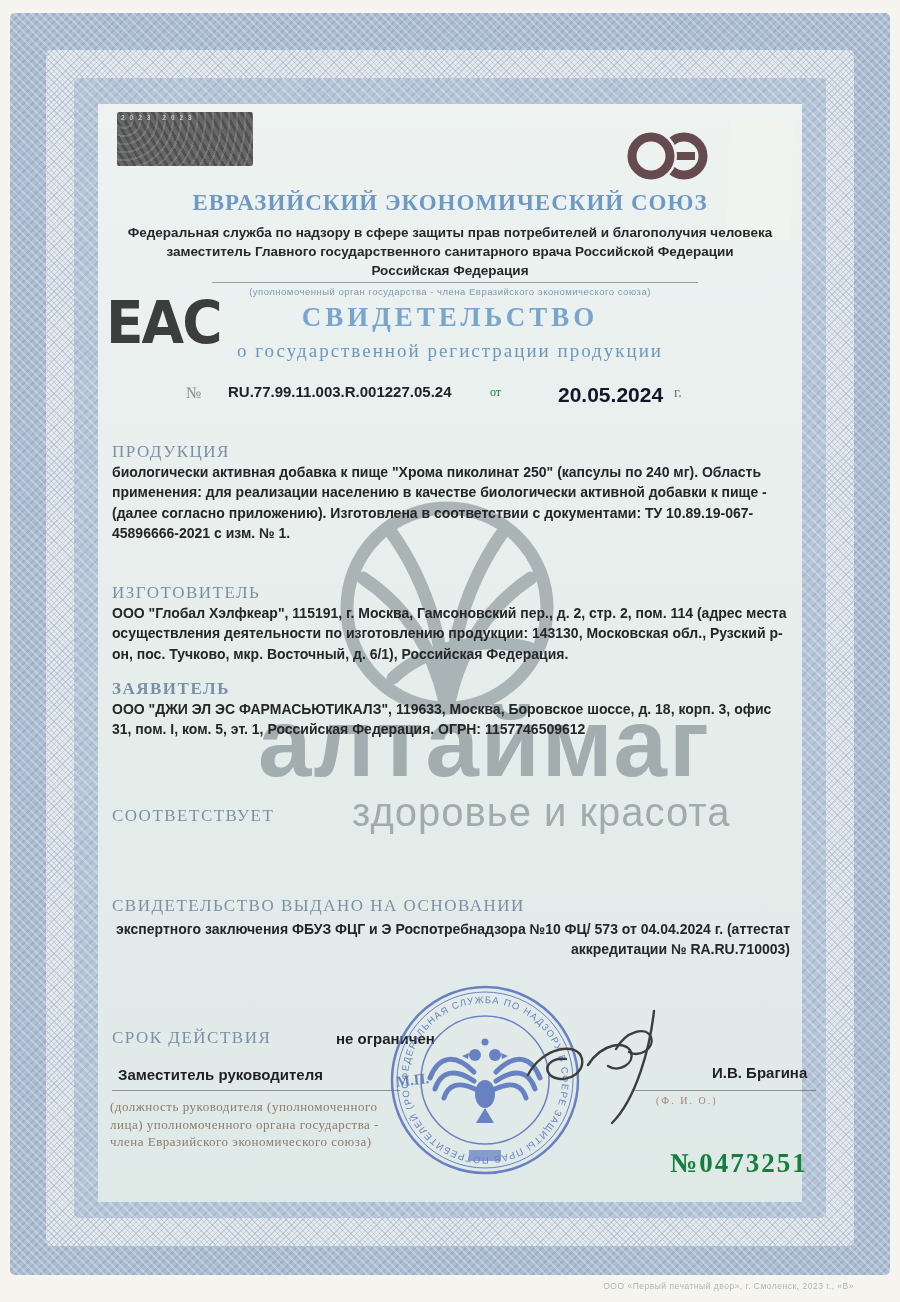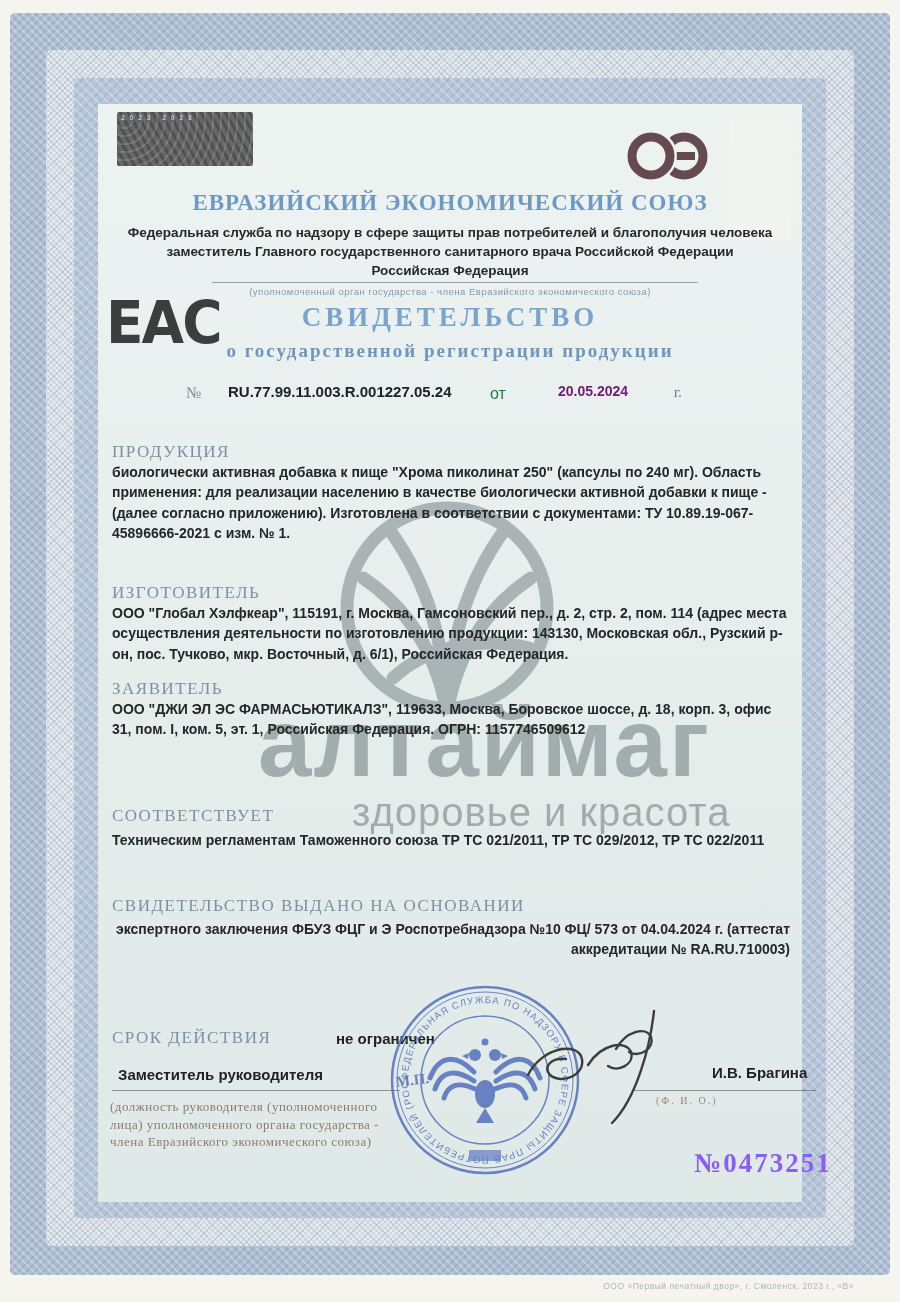--- a/index.html
+++ b/index.html
@@ -46,59 +46,59 @@
   .rule-top { left:212px; top:282px; width:486px; height:1px; background:#5a5a5a; opacity:.55; }
   .authority-note { left:98px; top:286px; width:704px; text-align:center;
     font-size:9.5px; color:#7d98b6; letter-spacing:.5px; }
 
   .eac { left:106px; top:290px; font-size:55px; font-weight:bold; color:#3c3e3e;
     font-family:"DejaVu Sans",sans-serif; transform:scaleY(1.08); letter-spacing:-2px; }
   .doc-title { left:98px; top:302px; width:704px; text-align:center;
     font-family:"Liberation Serif",serif; font-weight:bold; font-size:27px;
     color:#79a5cc; letter-spacing:4px; }
   .doc-subtitle { left:98px; top:340px; width:704px; text-align:center;
-    font-family:"Liberation Serif",serif; font-weight:bold; font-size:19px;
+    font-family:"Liberation Serif",serif; font-weight:normal; font-size:19px;
     color:#6d97bf; letter-spacing:2px; }
 
   .num-label { left:186px; top:384px; font-family:"Liberation Serif",serif; font-size:16px; color:#8b8d90; }
   .num-value { left:228px; top:383px; font-size:15px; font-weight:bold; color:#202224; }
-  .num-from  { left:490px; top:385px; font-family:Liberation Sans, sans-serif; font-size:16px; color:#15803d; }
-  .num-date  { left:558px; top:383px; font-size:14px; font-weight:bold; color:#701a75; }
+  .num-from  { left:490px; top:385px; font-family:Liberation Serif, serif; font-size:12px; color:#15803d; }
+  .num-date  { left:558px; top:383px; font-size:21px; font-weight:bold; color:#0f172a; }
   .num-year  { left:674px; top:385px; font-family:"Liberation Serif",serif; font-size:14px; color:#6d7073; }
 
   
   .wm-logo { left:335px; top:496px; opacity:.8; }
   .wm-brand { left:258px; top:688px; font-size:96px; font-weight:bold; color:#97a2a5;
     letter-spacing:2px; opacity:.85; }
   .wm-tagline { left:352px; top:790px; font-size:40px; color:#9aa5a8; letter-spacing:1px; opacity:.9; }
 
   .sec-header { font-family:"Liberation Serif",serif; font-size:17px; color:#7b90a7; letter-spacing:1.5px; }
   .sec-body { width:676px; font-size:14px; font-weight:bold; color:#242628; line-height:1.45; }
   .h-product { left:112px; top:442px; } .b-product { left:112px; top:462px; }
   .h-manufacturer { left:112px; top:583px; } .b-manufacturer { left:112px; top:603px; }
-  .h-applicant { left:112px; top:679px; } .b-applicant { left:112px; top:699px; }
+  .h-applicant { left:112px; top:679px;font-weight:bold; } .b-applicant { left:112px; top:699px; }
   .h-conforms { left:112px; top:806px; } .b-conforms { left:112px; top:830px; }
   .h-basis { left:112px; top:896px; } .b-basis { left:114px; top:919px;text-align:right; }
   .h-validity { left:112px; top:1028px; }
   .v-validity { left:308px; top:1030px; font-size:15px; font-weight:bold; color:#1e2022;margin-left:28px; }
 
   .sig-position { left:118px; top:1066px; font-size:15px; font-weight:bold; color:#1e2022; }
   .sig-line-left { left:112px; top:1090px; width:288px; height:1px; background:#6a6d70; opacity:.7; }
   .sig-line-right { left:632px; top:1090px; width:184px; height:1px; background:#6a6d70; opacity:.7; }
   .sig-name { left:712px; top:1064px; font-size:15px; font-weight:bold; color:#1e2022; }
   .sig-fio { left:656px; top:1095px; width:140px; text-align:left; font-size:10px;
     color:#a2837a; letter-spacing:2px; font-family:"Liberation Serif",serif; }
   .sig-note { left:110px; top:1098px; width:320px; font-family:"Liberation Serif",serif;
     font-size:13px; color:#8b7b6d; line-height:1.35; white-space:pre-line; letter-spacing:.5px; }
 
   .stamp { left:368px; top:982px; opacity:.82; }
   .signature { left:520px; top:1003px; }
 
   .serial { left:670px; top:1148px; font-family:"Liberation Serif",serif; font-weight:bold;
-    font-size:27px; color:#8b5cf6; letter-spacing:2px;margin-left:24px; }
+    font-size:27px; color:#15803d; letter-spacing:2px; }
   .imprint { right:46px; top:1281px; font-size:8.5px; color:#aab5bb; letter-spacing:.5px; }
 </style>
 </head>
 <body>
 
 <div class="page">
 
   <div class="band band1"></div>
   <div class="band band2"></div>
   <div class="band band3"></div>
@@ -151,21 +151,20 @@
   <div class="abs sec-header h-product">ПРОДУКЦИЯ</div>
   <div class="abs sec-body b-product">биологически активная добавка к пище "Хрома пиколинат 250" (капсулы по 240 мг). Область применения: для реализации населению в качестве биологически активной добавки к пище - (далее согласно приложению). Изготовлена в соответствии с документами: ТУ 10.89.19-067-45896666-2021 с изм. № 1.</div>
 
   <div class="abs sec-header h-manufacturer">ИЗГОТОВИТЕЛЬ</div>
   <div class="abs sec-body b-manufacturer">ООО "Глобал Хэлфкеар", 115191, г. Москва, Гамсоновский пер., д. 2, стр. 2, пом. 114 (адрес места осуществления деятельности по изготовлению продукции: 143130, Московская обл., Рузский р-он, пос. Тучково, мкр. Восточный, д. 6/1), Российская Федерация.</div>
 
   <div class="abs sec-header h-applicant">ЗАЯВИТЕЛЬ</div>
   <div class="abs sec-body b-applicant">ООО "ДЖИ ЭЛ ЭС ФАРМАСЬЮТИКАЛЗ", 119633, Москва, Боровское шоссе, д. 18, корп. 3, офис 31, пом. I, ком. 5, эт. 1, Российская Федерация. ОГРН: 1157746509612</div>
 
   <div class="abs sec-header h-conforms">СООТВЕТСТВУЕТ</div>
-  <div class="abs sec-body b-conforms">Техническим регламентам Таможенного союза ТР ТС 021/2011, ТР ТС 029/2012, ТР ТС 022/2011</div>
 
   <div class="abs sec-header h-basis">СВИДЕТЕЛЬСТВО ВЫДАНО НА ОСНОВАНИИ</div>
   <div class="abs sec-body b-basis">экспертного заключения ФБУЗ ФЦГ и Э Роспотребнадзора №10 ФЦ/ 573 от 04.04.2024 г. (аттестат аккредитации № RA.RU.710003)</div>
 
   <div class="abs sec-header h-validity">СРОК ДЕЙСТВИЯ</div>
   <div class="abs v-validity">не ограничен</div>
 
   <div class="abs sig-position">Заместитель  руководителя</div>
   <div class="abs sig-line-left"></div>
   <div class="abs sig-line-right"></div>

